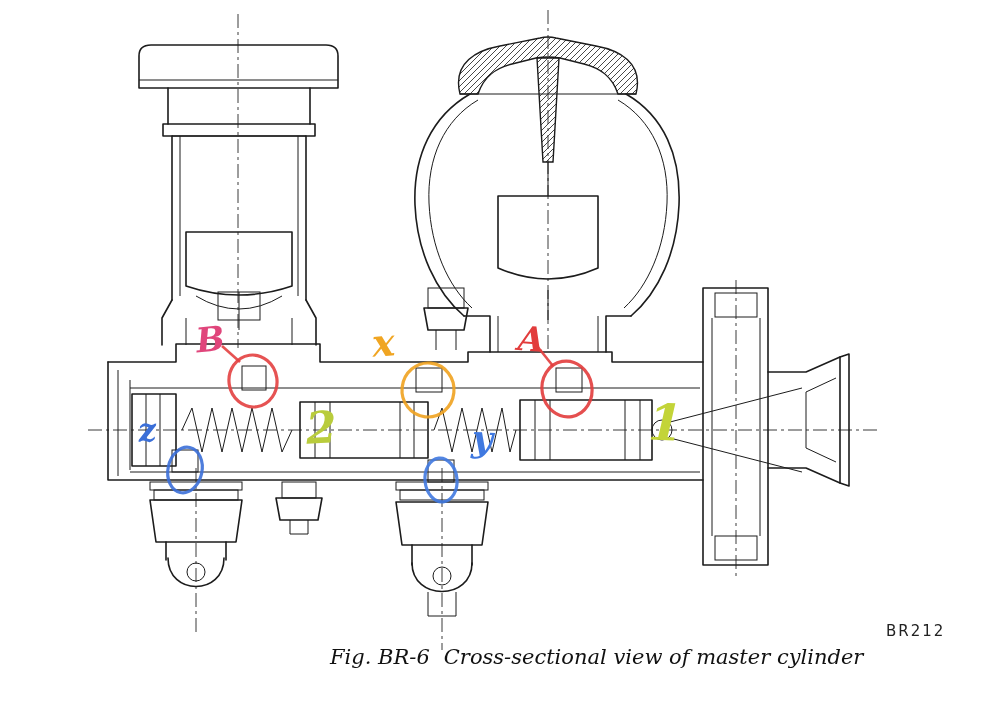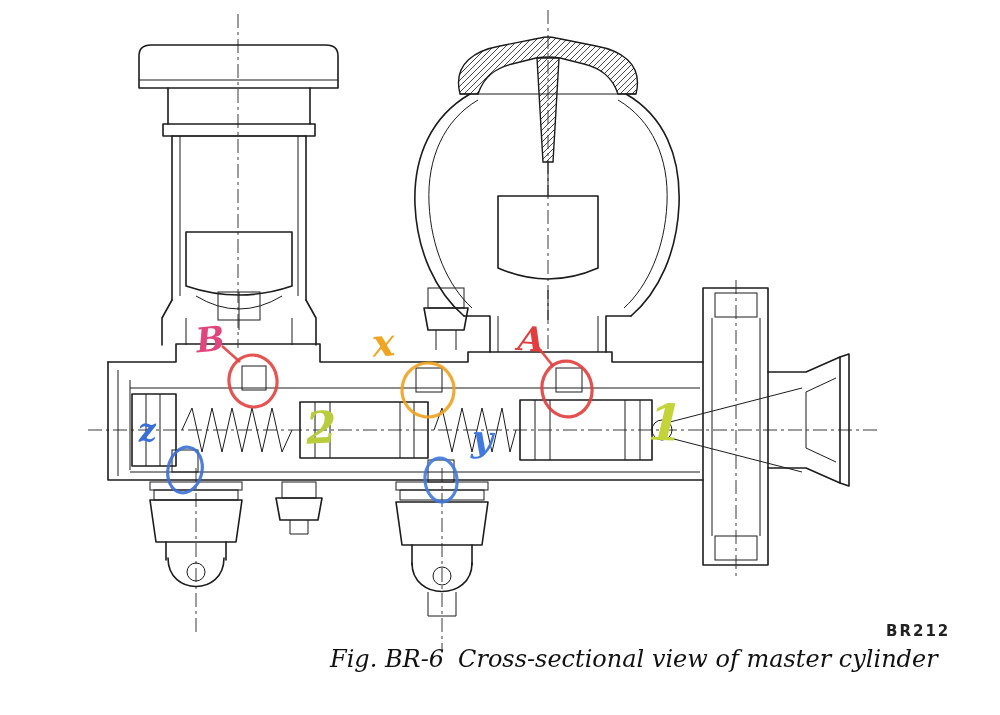--- a/index.html
+++ b/index.html
@@ -8,23 +8,23 @@
   svg{position:absolute;left:0;top:0;}
   .ln{stroke:#1c1c1c;stroke-width:1.6;fill:none;stroke-linecap:round;stroke-linejoin:round;}
   .thin{stroke:#1c1c1c;stroke-width:1;fill:none;}
   .cl{stroke:#3a3a3a;stroke-width:1;fill:none;stroke-dasharray:14 4 3 4;}
   .hatchfill{stroke:#1c1c1c;stroke-width:1.4;}
   .anno-circle{fill:none;stroke-width:3.2;opacity:.9;}
   .anno-tail{stroke-width:2.6;fill:none;opacity:.9;}
   .hand{position:absolute;font-style:italic;font-weight:bold;
         font-family:"DejaVu Serif",serif;line-height:1;user-select:none;}
   .caption{position:absolute;left:330px;top:645px;width:660px;
-           font-family:"DejaVu Serif",serif;font-style:italic;font-size:24px;color:#111;}
+           font-family:"DejaVu Serif",serif;font-style:italic;font-size:21px;color:#111;}
   .caption .sp{display:inline-block;width:14px;}
-  .figcode{position:absolute;left:886px;top:622px;font-weight:bold;font-size:15px;
+  .figcode{position:absolute;left:886px;top:622px;font-weight:normal;font-size:15px;
            letter-spacing:2px;color:#222;font-family:"DejaVu Sans",sans-serif;}
 </style>
 </head>
 <body>
 
 <div id="page">
 
   <svg width="1000" height="715" viewBox="0 0 1000 715">
     <defs>
       <pattern id="xh" width="7" height="7" patternUnits="userSpaceOnUse">

